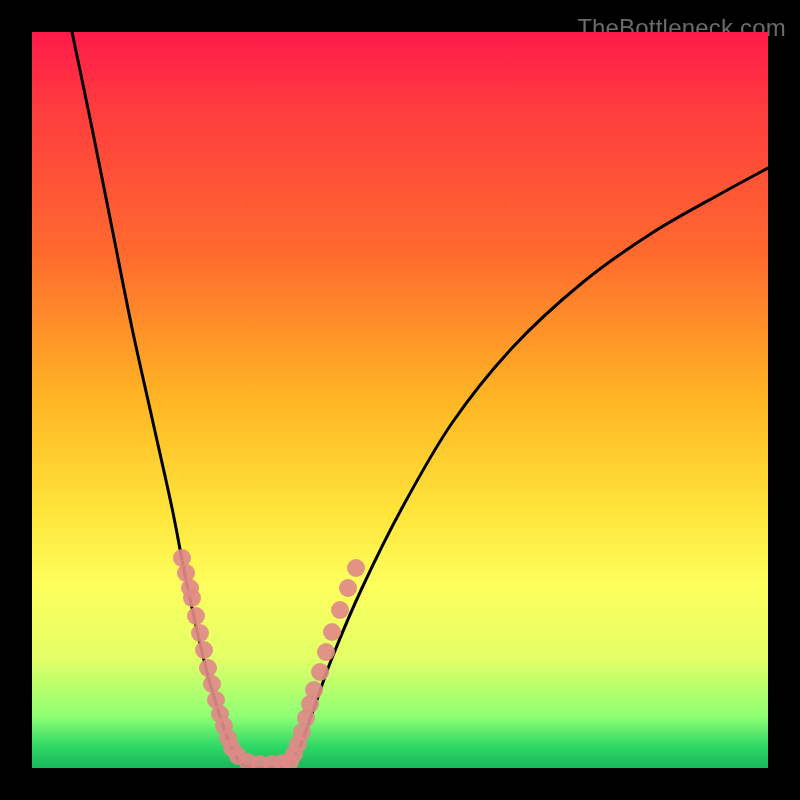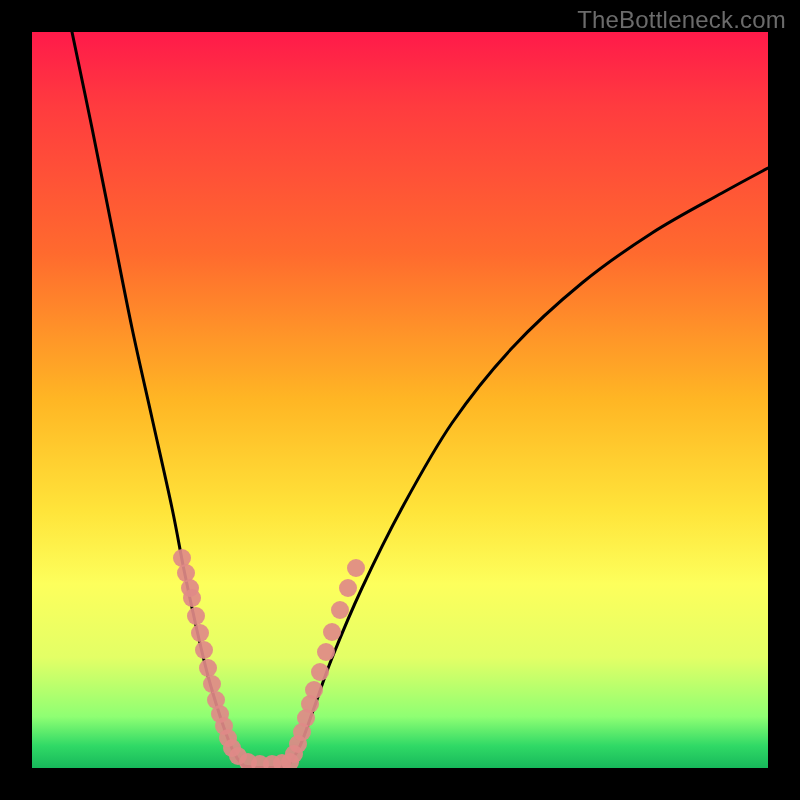--- a/index.html
+++ b/index.html
@@ -34,21 +34,21 @@
       #ffe43a 65%,
       #fdff5c 75%,
       #e3ff66 85%,
       #8fff73 93%,
       #30d966 97%,
       #17b85b 100%
     );
   }
   .watermark {
     position: absolute;
-    top: 6px;
+    top: 14px;
     right: 14px;
     color: #6b6b6b;
     font-size: 24px;
     letter-spacing: 0.2px;
     user-select: none;
   }
   svg.curve {
     position: absolute;
     top: 0;
     left: 0;

